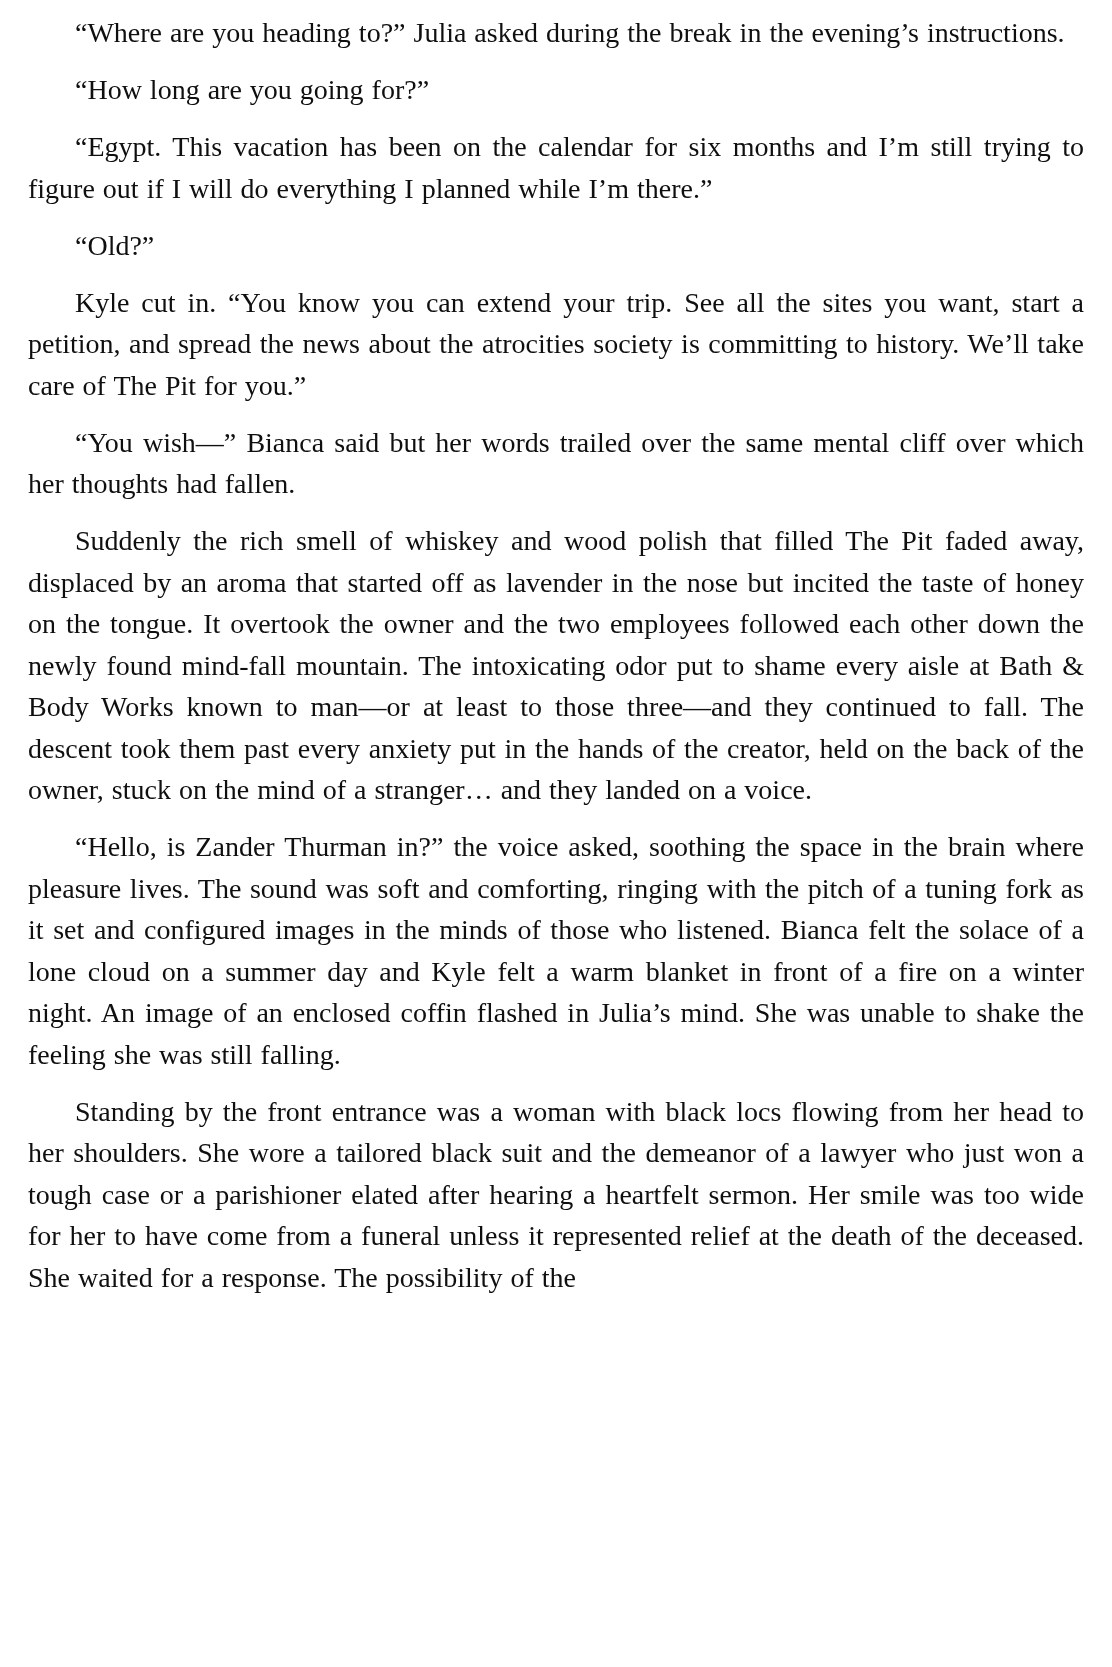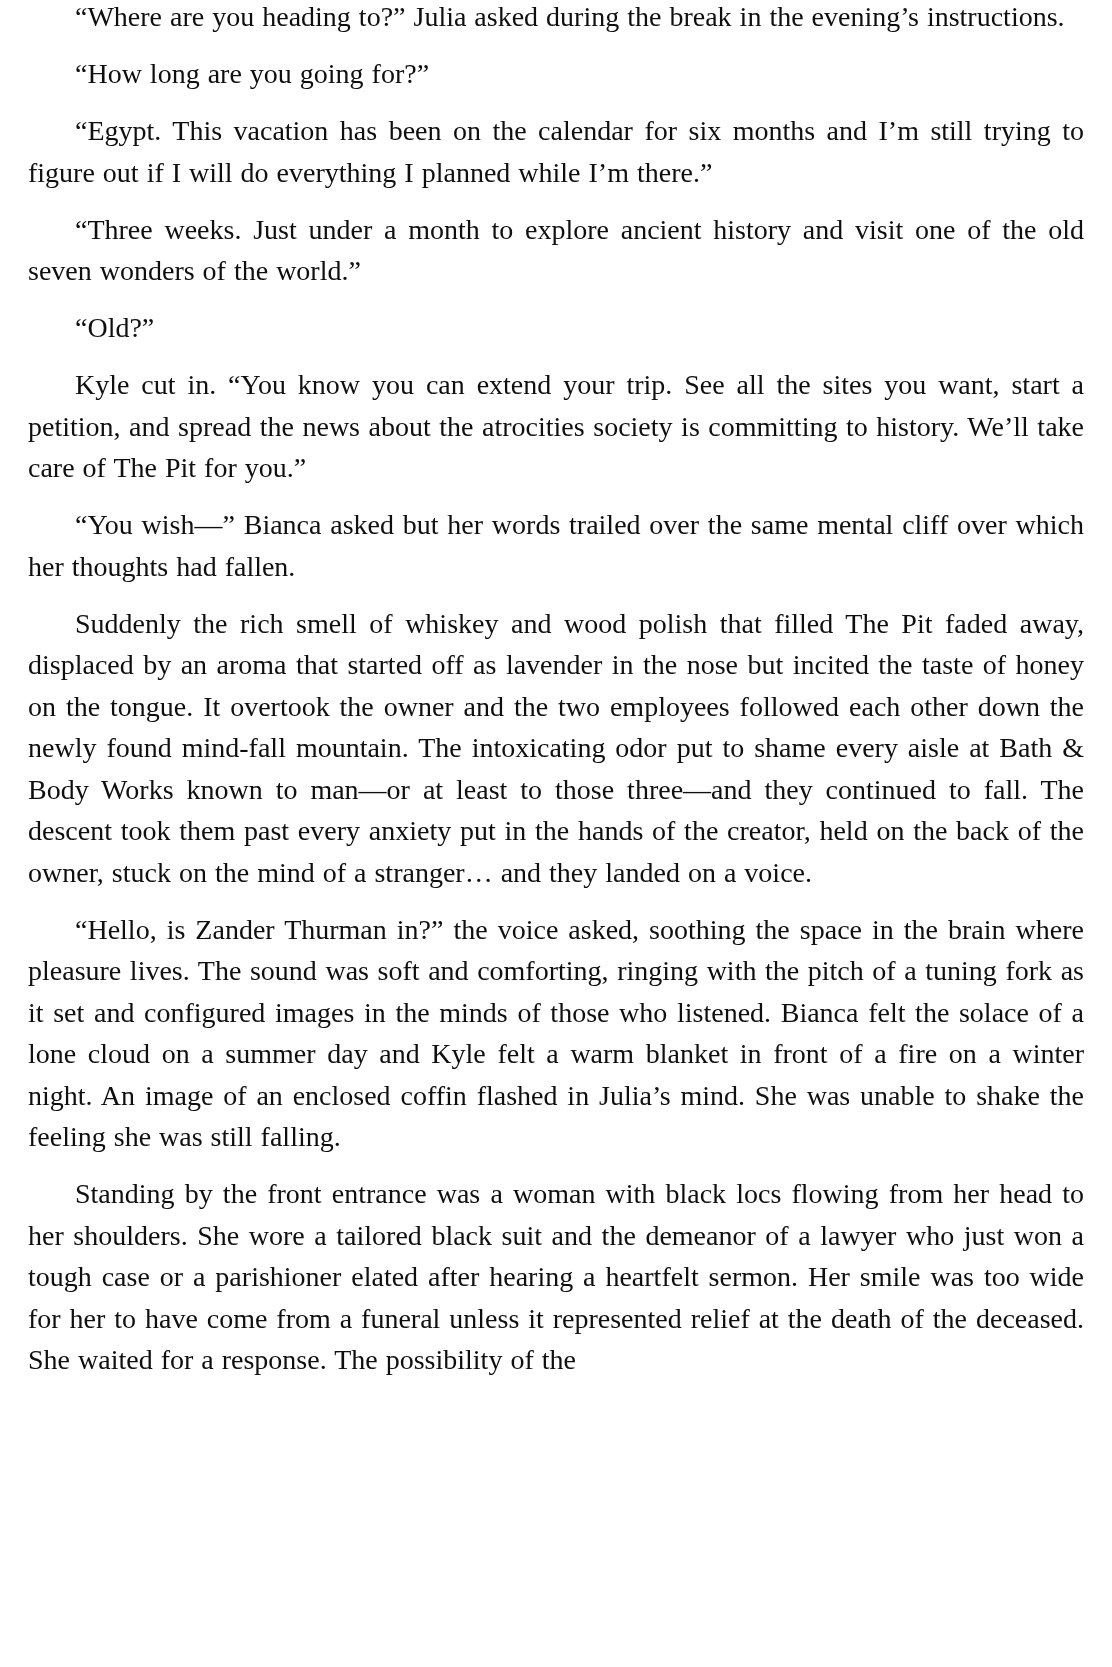--- a/index.html
+++ b/index.html
@@ -9,21 +9,21 @@
   body {
     width: 1112px;
     height: 1667px;
     background: var(--page-bg, #ffffff);
     overflow: hidden;
   }
   .page {
     box-sizing: border-box;
     width: 1112px;
     height: 1667px;
-    padding: 0 28px;
+    padding: 16px 28px;
     overflow: hidden;
     font-family: "Liberation Serif", "DejaVu Serif", serif;
     font-size: 28px;
     line-height: 41.5px;
     color: var(--ink, #0f0f0f);
     text-align: justify;
     -webkit-hyphens: none;
     hyphens: none;
   }
   .page p {
@@ -35,20 +35,19 @@
     margin-top: -4px;
   }
 </style>
 </head>
 <body style="--page-bg: #ffffff; --ink: #0f0f0f;">
 
 <main class="page">
   <p>“Where are you heading to?” Julia asked during the break in the evening’s instructions.</p>
   <p>“How long are you going for?”</p>
   <p>“Egypt. This vacation has been on the calendar for six months and I’m still trying to figure out if I will do everything I planned while I’m there.”</p>
-  <p>“Three weeks. Just under a month to explore ancient history and visit one of the old seven wonders of the world.”</p>
   <p>“Old?”</p>
   <p>Kyle cut in. “You know you can extend your trip. See all the sites you want, start a petition, and spread the news about the atrocities society is committing to history. We’ll take care of The Pit for you.”</p>
-  <p>“You wish—” Bianca asked but her words trailed over the same mental cliff over which her thoughts had fallen.</p>
+  <p>“You wish—” Bianca said but her words trailed over the same mental cliff over which her thoughts had fallen.</p>
   <p>Suddenly the rich smell of whiskey and wood polish that filled The Pit faded away, displaced by an aroma that started off as lavender in the nose but incited the taste of honey on the tongue. It overtook the owner and the two employees followed each other down the newly found mind-fall mountain. The intoxicating odor put to shame every aisle at Bath &amp; Body Works known to man—or at least to those three—and they continued to fall. The descent took them past every anxiety put in the hands of the creator, held on the back of the owner, stuck on the mind of a stranger… and they landed on a voice.</p>
   <p>“Hello, is Zander Thurman in?” the voice asked, soothing the space in the brain where pleasure lives. The sound was soft and comforting, ringing with the pitch of a tuning fork as it set and configured images in the minds of those who listened. Bianca felt the solace of a lone cloud on a summer day and Kyle felt a warm blanket in front of a fire on a winter night. An image of an enclosed coffin flashed in Julia’s mind. She was unable to shake the feeling she was still falling.</p>
   <p>Standing by the front entrance was a woman with black locs flowing from her head to her shoulders. She wore a tailored black suit and the demeanor of a lawyer who just won a tough case or a parishioner elated after hearing a heartfelt sermon. Her smile was too wide for her to have come from a funeral unless it represented relief at the death of the deceased. She waited for a response. The possibility of the</p>
 </main>
 
 </body></html>

